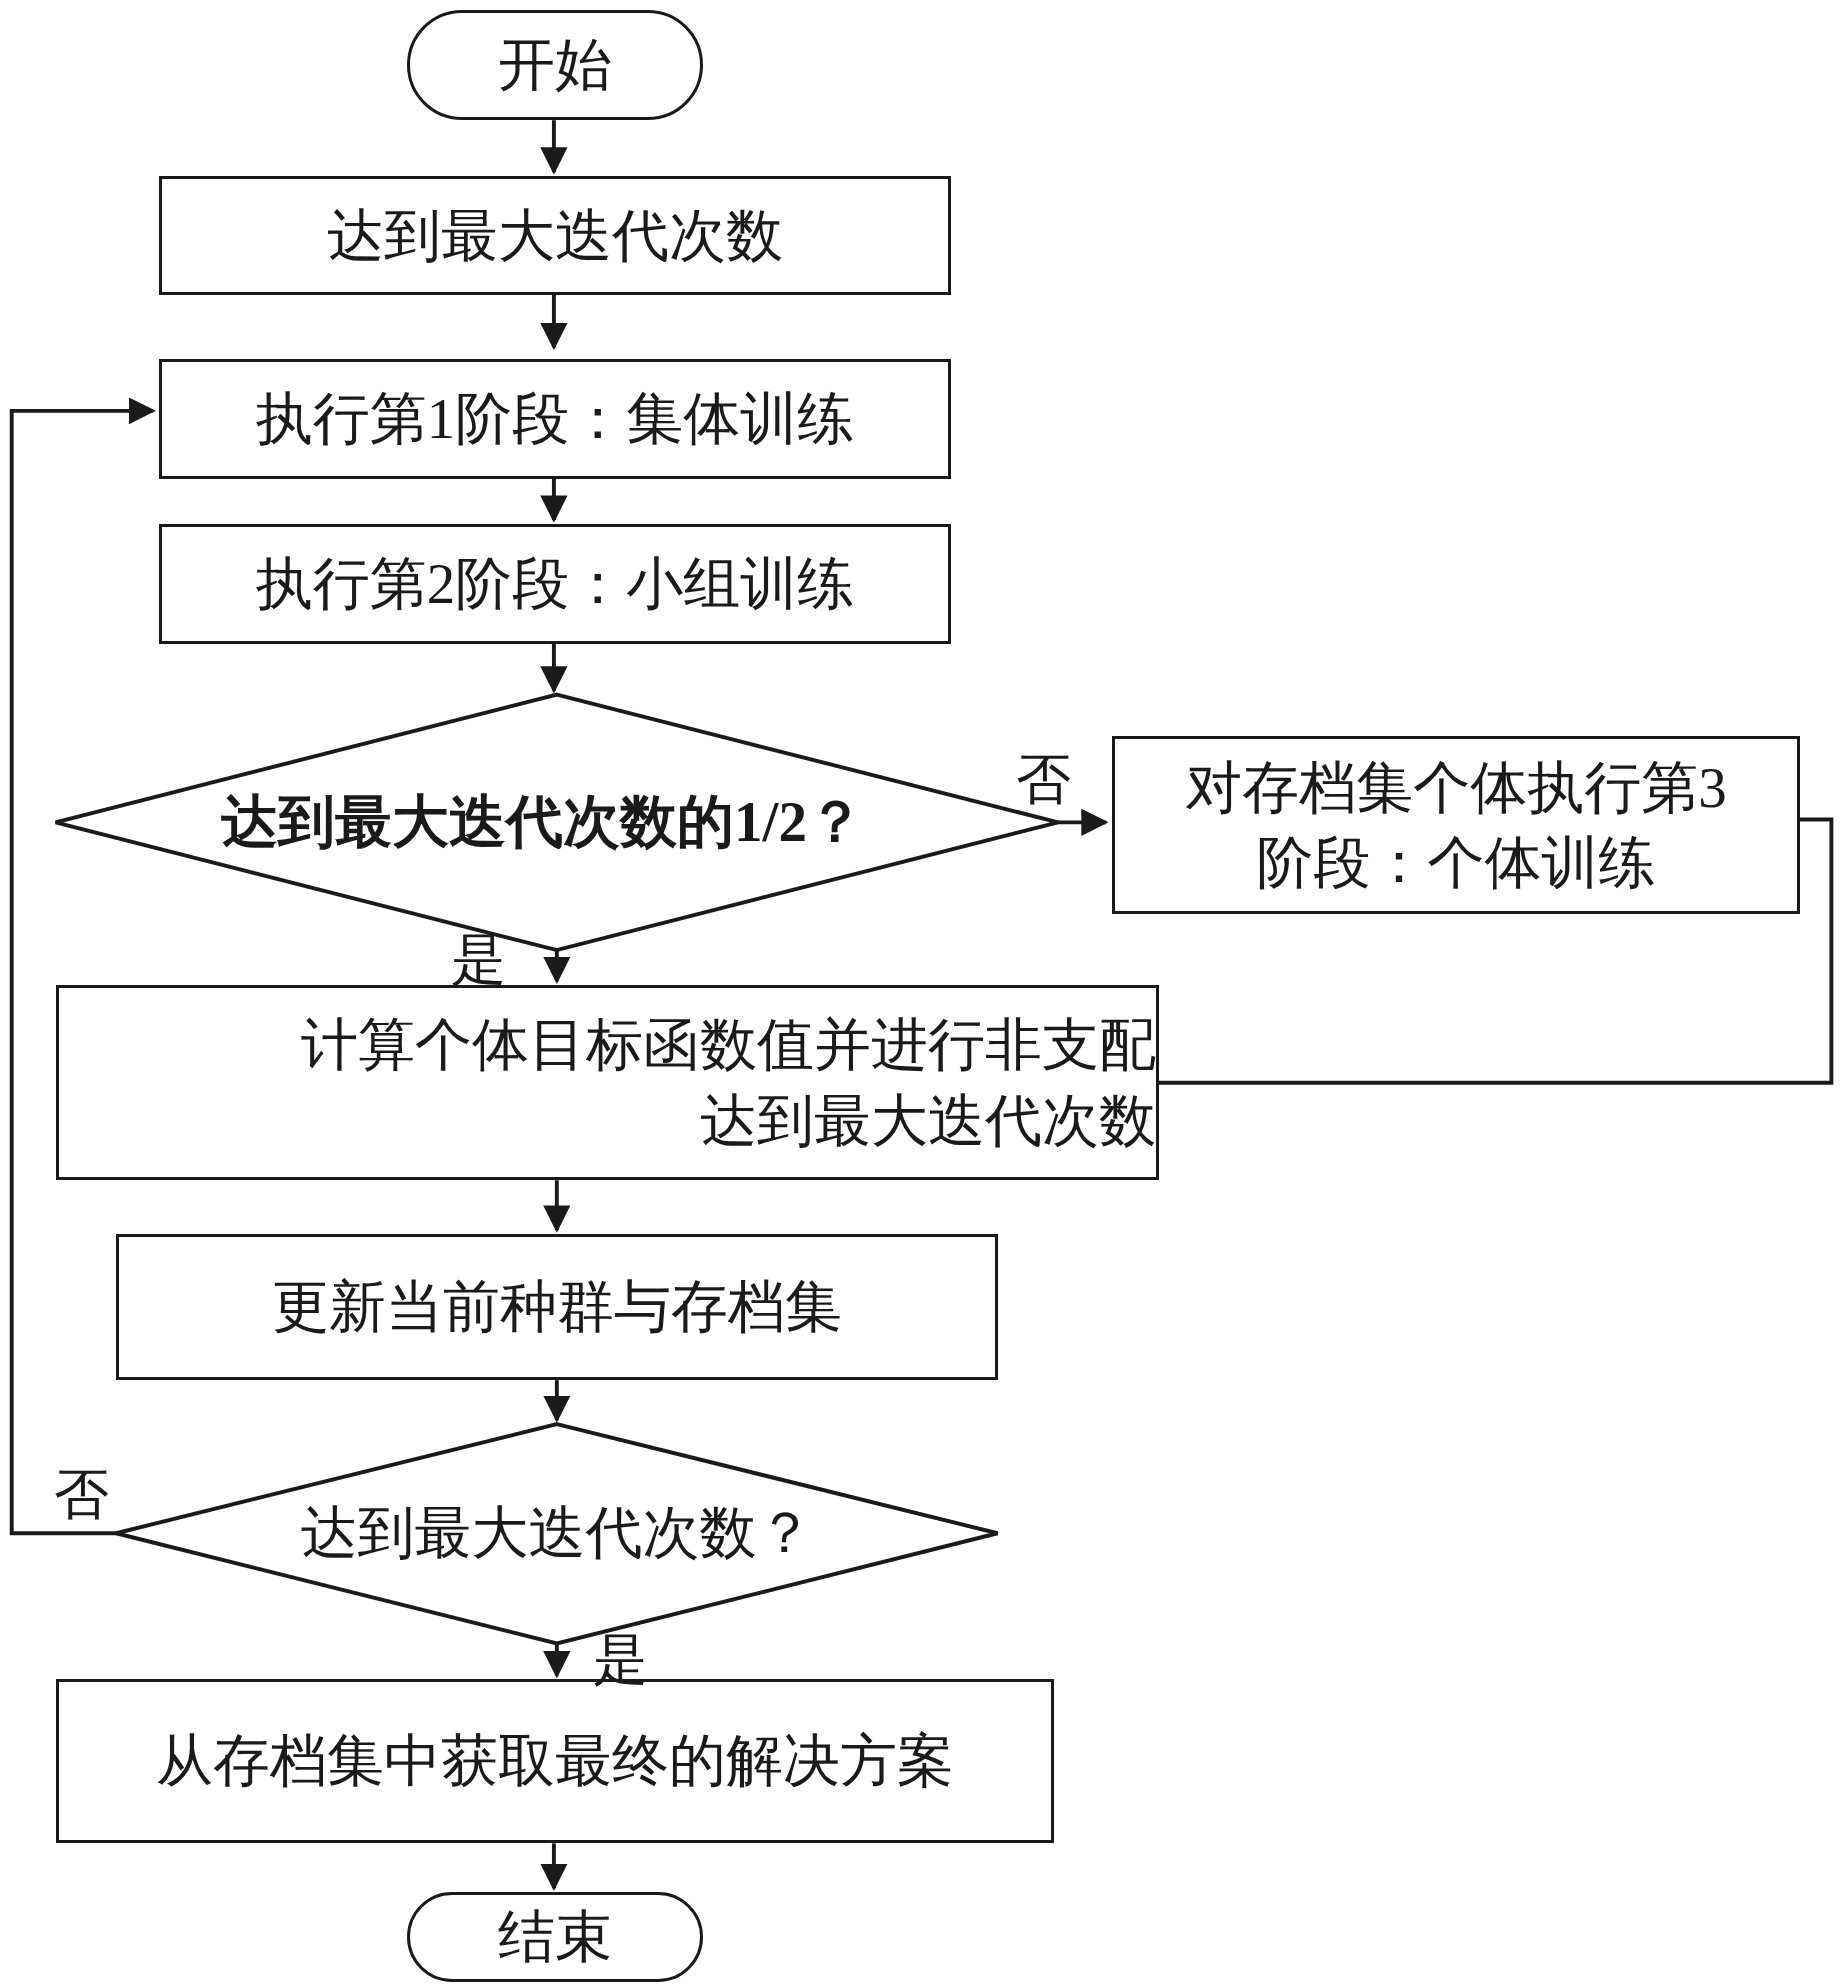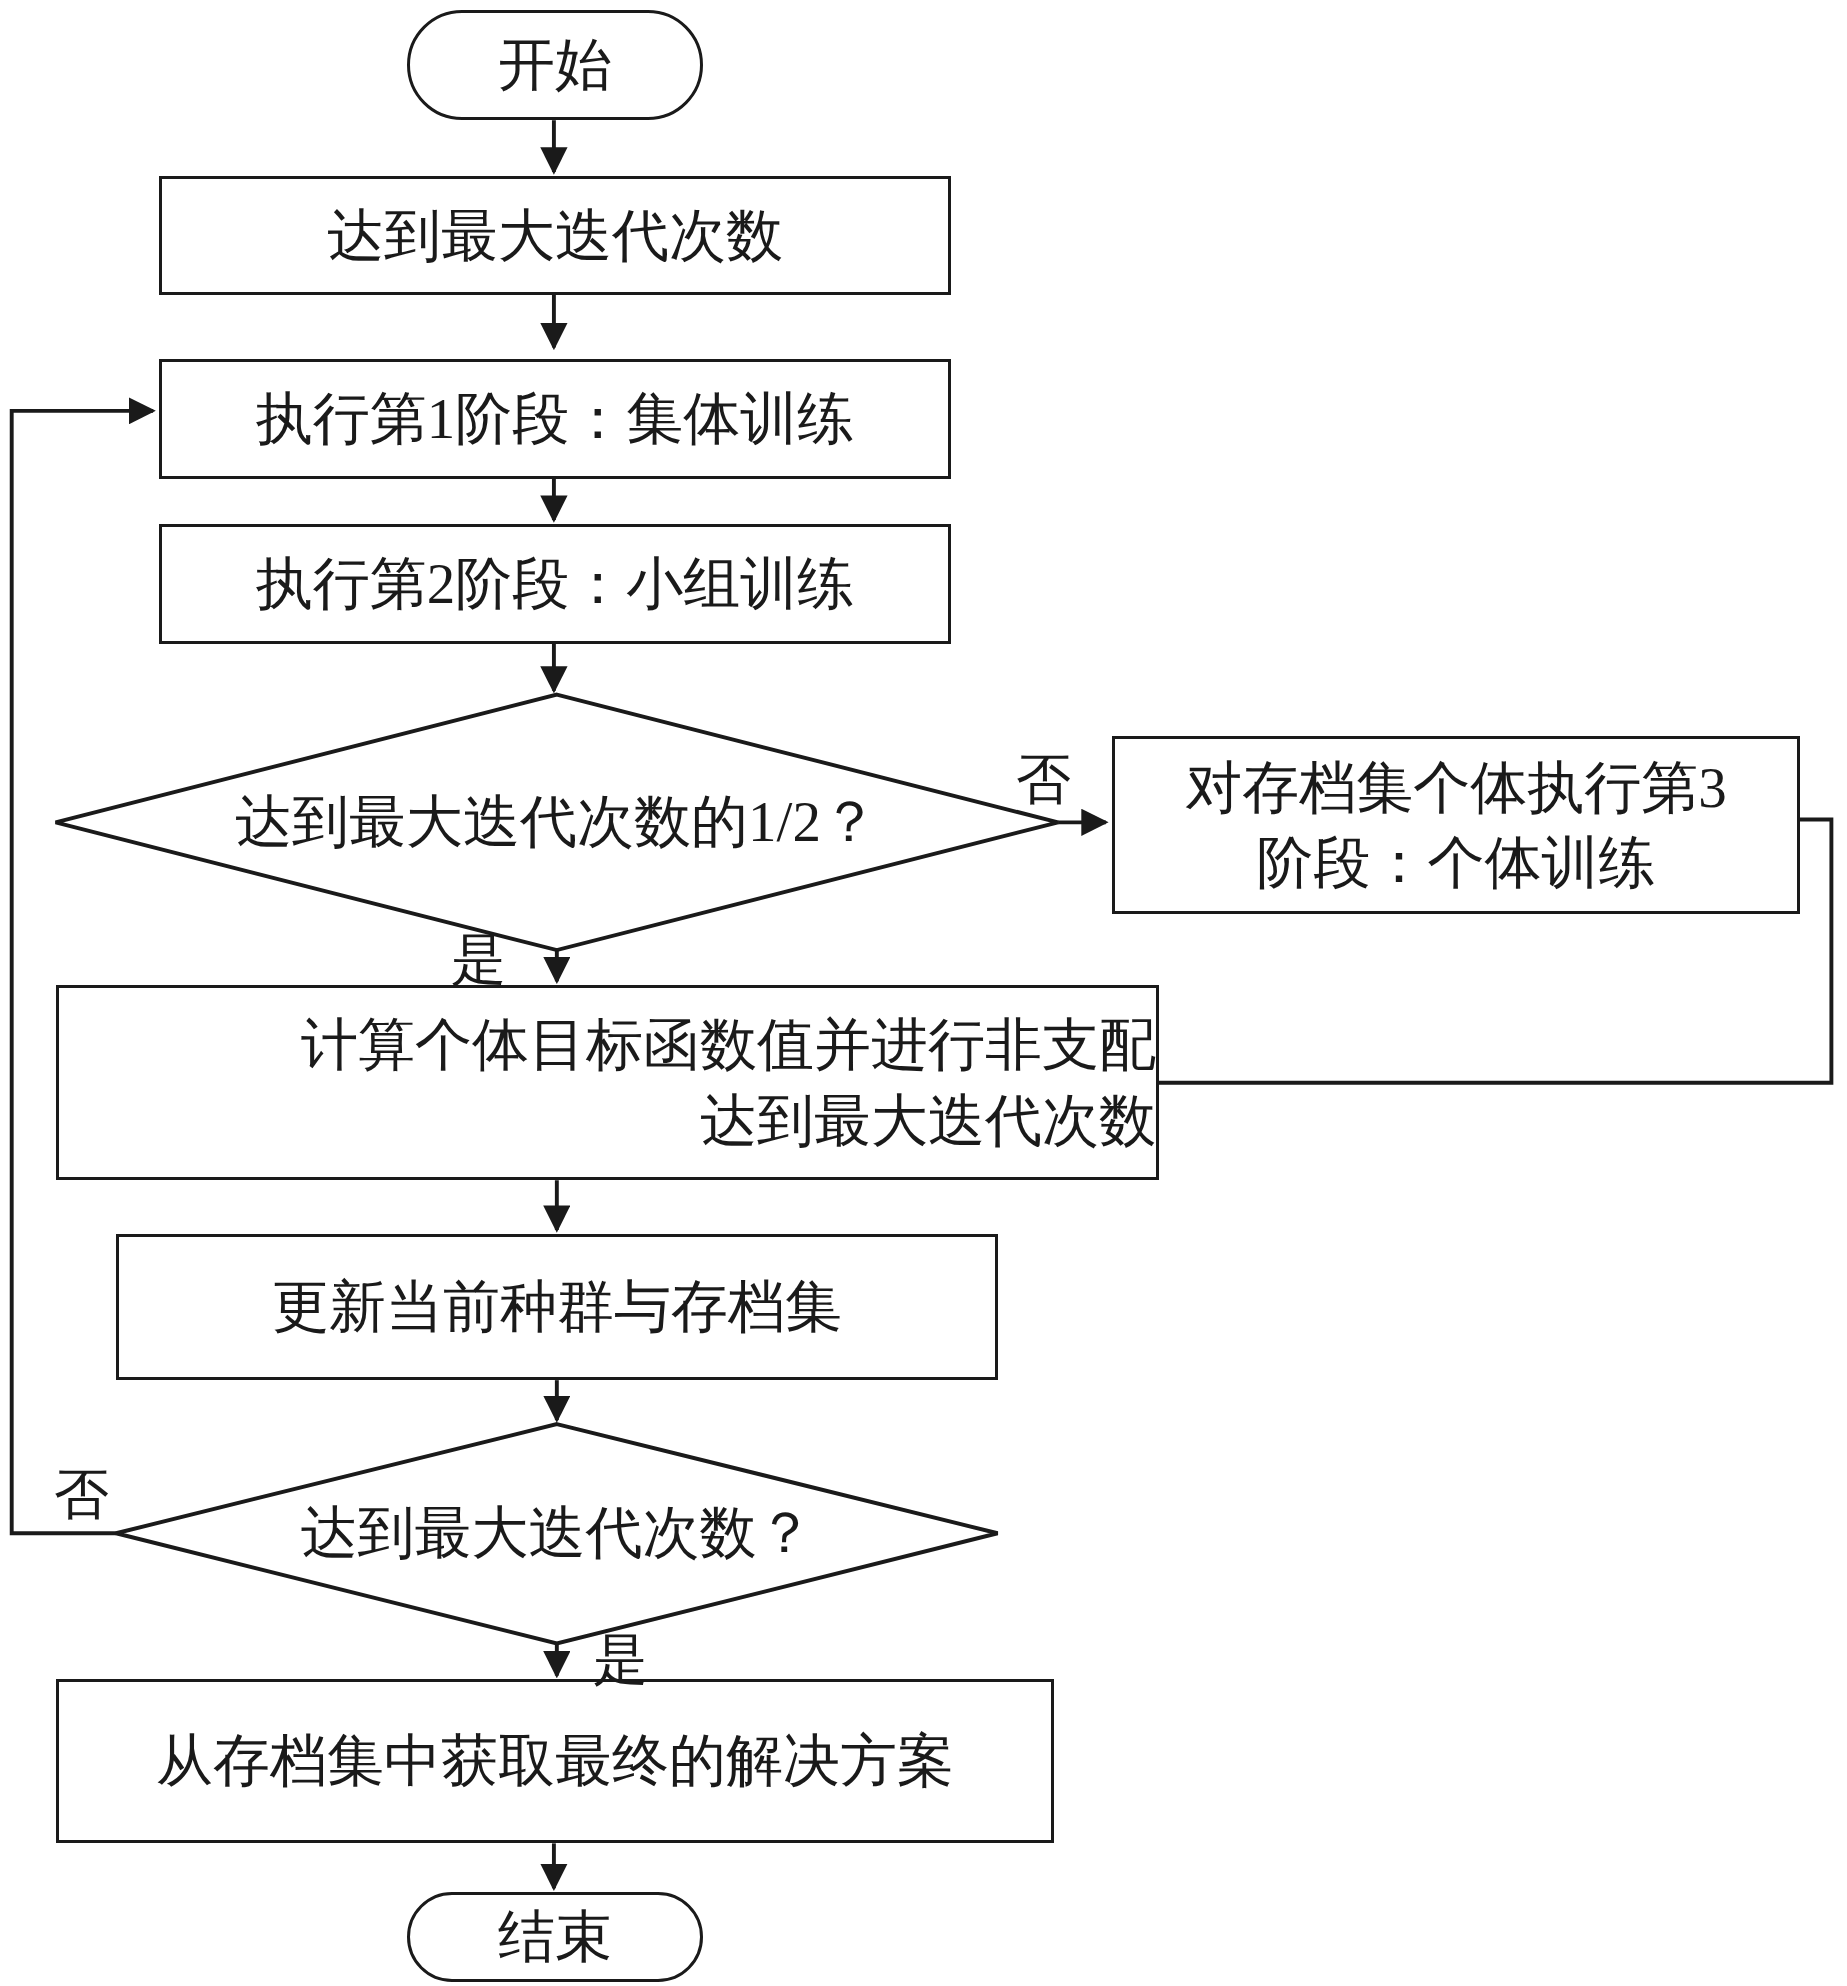--- a/index.html
+++ b/index.html
@@ -91,21 +91,21 @@
   </div>
 
   <div class="node" style="left:159px; top:359px; width:792px; height:120px;">
     <span>执行第1阶段：集体训练</span>
   </div>
 
   <div class="node" style="left:159px; top:524px; width:792px; height:120px;">
     <span>执行第2阶段：小组训练</span>
   </div>
 
-  <div class="dtext" style="left:107px; top:775px; width:899px; height:94px;">达到最大迭代次数的1/2？</div>
+  <div class="dtext" style="left:93px; top:775px; width:899px; height:94px;font-weight:bold;">达到最大迭代次数的1/2？</div>
 
   <div class="node" style="left:1112px; top:736px; width:688px; height:178px;">
     <span>对存档集个体执行第3</span>
     <span>阶段：个体训练</span>
   </div>
 
   <div class="node" style="left:56px; top:985px; width:1103px; height:195px;align-items:flex-end;">
     <span>计算个体目标函数值并进行非支配</span>
     <span>达到最大迭代次数</span>
   </div>

